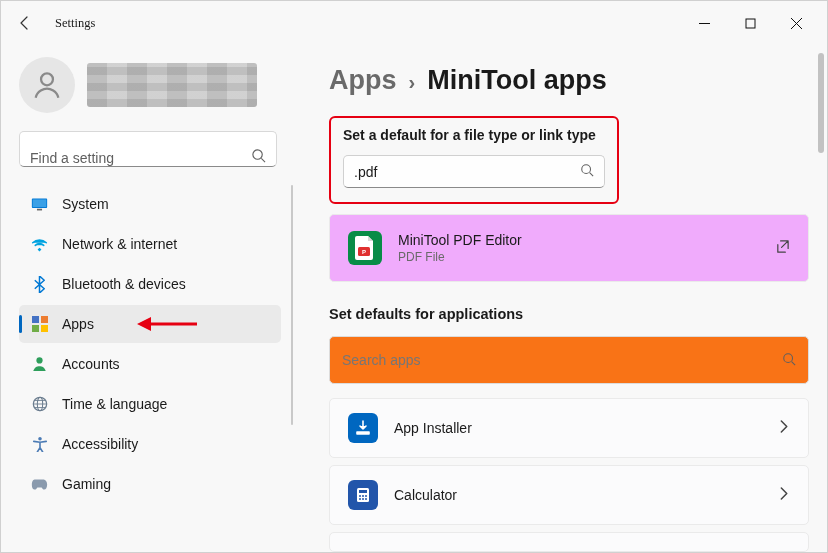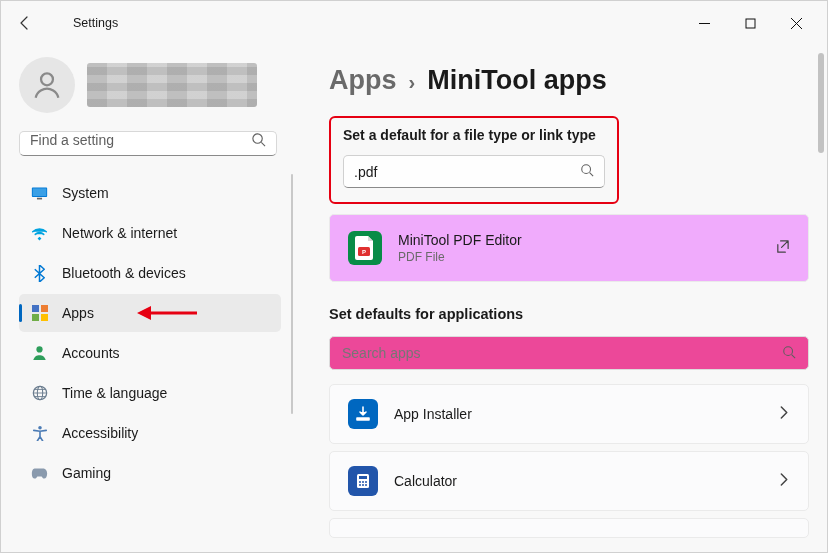--- a/index.html
+++ b/index.html
@@ -20,21 +20,21 @@
       align-items: center;
       padding: 0 8px;
       background: #f8f8f8;
     }
     .back-btn {
       width: 32px; height: 32px;
       display: flex; align-items: center; justify-content: center;
       cursor: pointer;
       border-radius: 4px;
     }
-    .title-text { margin-left: 32px; font-size: 12.5px; color: #1a1a1a; }
+    .title-text { margin-left: 14px; font-size: 12.5px; color: #1a1a1a; font-family: Liberation Serif, serif; }
     .win-controls {
       margin-left: auto; display: flex; gap: 0;
     }
     .win-btn {
       width: 46px; height: 32px;
       display: flex; align-items: center; justify-content: center;
       cursor: pointer;
     }
     .main-wrap {
       display: flex;
@@ -58,26 +58,26 @@
     }
     .blur-block {
       width: 170px; height: 44px; border-radius: 3px;
       background:
         repeating-linear-gradient(0deg, #d6d6d6 0 8px, #ececec 8px 16px),
         repeating-linear-gradient(90deg, #d6d6d6 0 20px, #ececec 20px 40px);
       background-blend-mode: multiply;
       filter: blur(0.3px) contrast(0.9);
     }
     .search-field {
-      height: 25px;
+      height: 36px;
       border: 1px solid #d8d8d8;
       border-bottom: 1.5px solid #8a8a8a;
       border-radius: 5px;
       background: #fff;
-      display: flex; align-items: flex-start;
+      display: flex; align-items: flex-end;
       padding: 0 10px;
       margin-right: 20px;
       margin-bottom: 18px;
     }
     .search-field input {
       border: none; outline: none; flex: 1;
       font-size: 14px; background: transparent;
       color: #333;
     }
     .search-field input::placeholder { color: #5f5f5f; }
@@ -162,24 +162,24 @@
       width: 34px; height: 34px; border-radius: 6px;
       display: flex; align-items: center; justify-content: center;
       flex-shrink: 0;
     }
     .card-text { display: flex; flex-direction: column; }
     .card-title { font-size: 14px; color: #1a1a1a; }
     .card-sub { font-size: 12px; color: #6a6a6a; margin-top: 2px;}
     .card-action { margin-left: auto; color: #444; }
     .section-heading { font-size: 14.5px; font-weight: 600; margin: 24px 0 14px 0; }
     .app-search {
-      height: 34px;
+      height: 48px;
       border: 1px solid #dcdcdc;
       border-radius: 5px;
-      background: #ec4899;
+      background: #f97316;
       display: flex; align-items: center;
       padding: 0 12px;
       margin-bottom: 14px;
     }
     .app-search input {
       border: none; outline: none; flex: 1;
       font-size: 14px; background: transparent;
       color: #333;
     }
     .app-search input::placeholder { color: #767676; }

